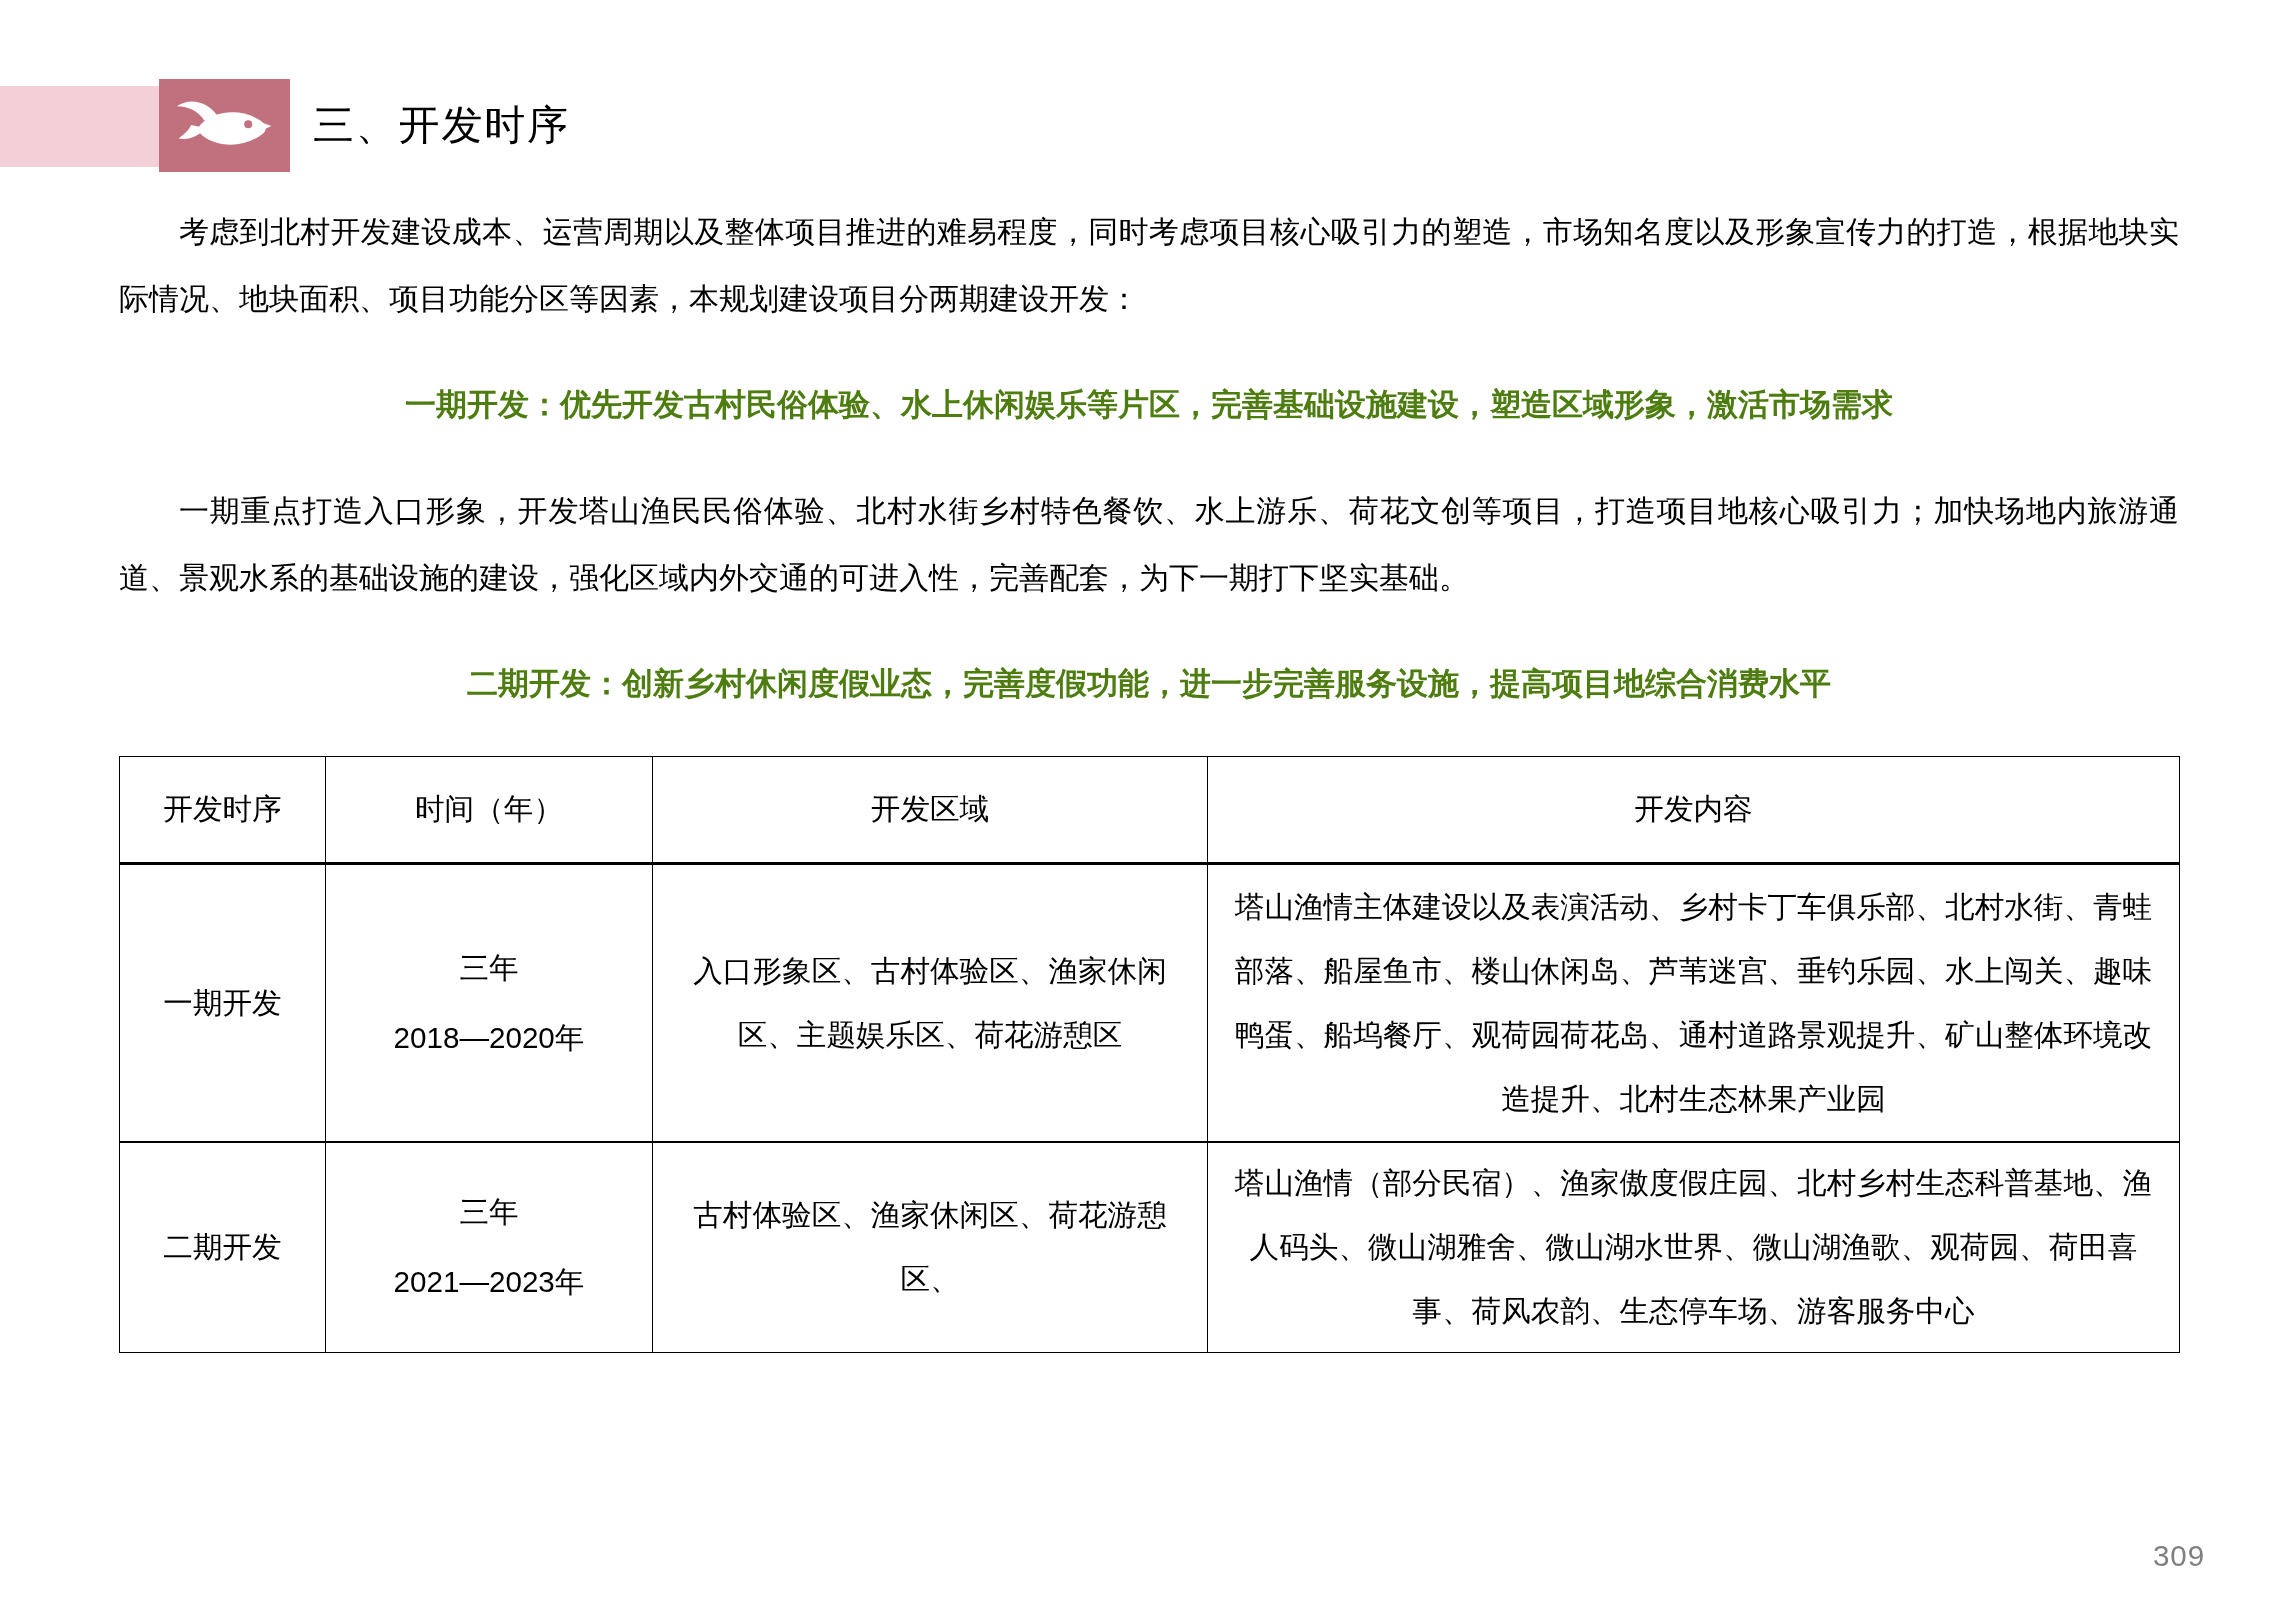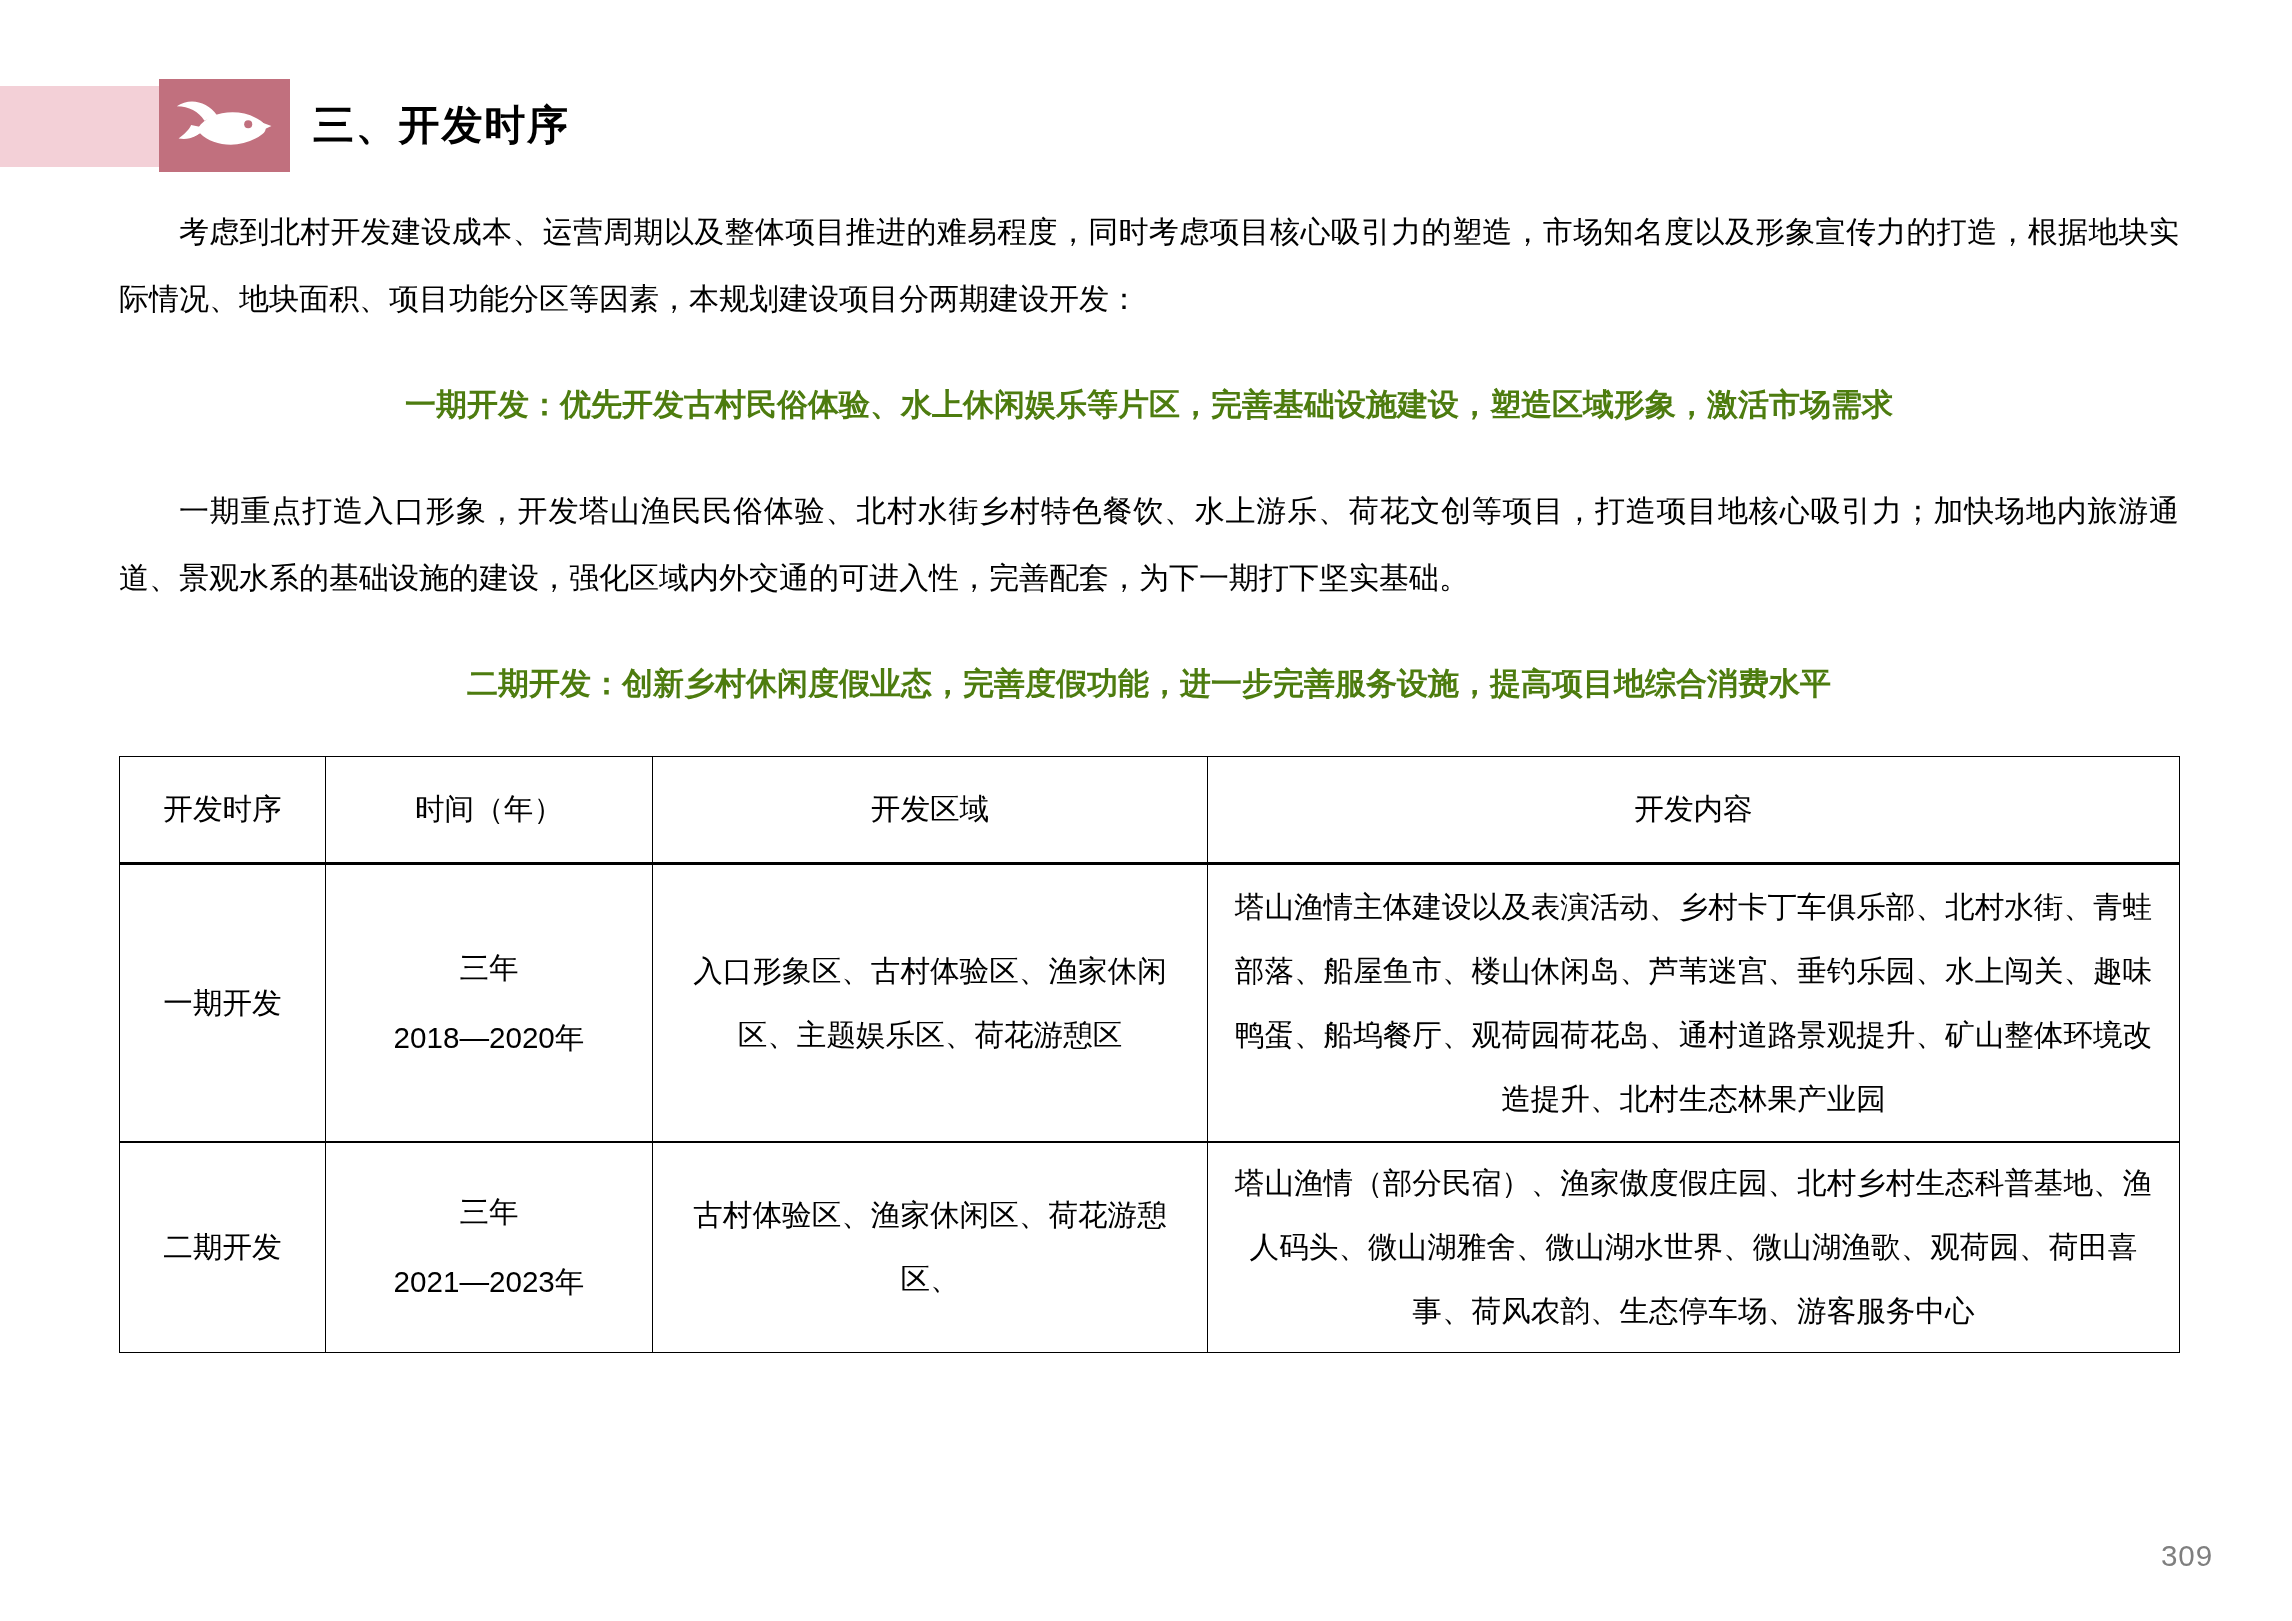--- a/index.html
+++ b/index.html
@@ -17,21 +17,21 @@
     background:#f3d0d7;
   }
   .logo-box{
     position:absolute;left:159px;top:79px;width:131px;height:93px;
     background:#c1707e;
     display:flex;align-items:center;justify-content:center;
   }
   .logo-box svg{width:100px;height:68px;display:block;}
   .page-title{
     position:absolute;left:313px;top:97px;
-    font-size:41px;font-weight:bold;letter-spacing:1.8px;
+    font-size:41px;font-weight:normal;letter-spacing:1.8px;
     line-height:57px;
   }
   
   .content{
     position:absolute;left:119px;top:198px;width:2060px;
   }
   .para{
     font-size:30px;line-height:67px;
     text-align:justify;text-justify:inter-ideograph;
     text-indent:2em;
@@ -63,21 +63,21 @@
   table.dev tr.r1 td{height:265px;border-bottom:2.7px solid #000;margin-top:28px;}
   table.dev tr.r2 td{height:199px;}
   td.fill{
     text-align:justify;text-justify:inter-ideograph;
     text-align-last:center;
     -moz-text-align-last:center;
   }
   .time-cell div{line-height:70px;text-align:center;}
   
   .page-num{
-    position:absolute;right:80px;top:1539px;
+    position:absolute;right:88px;top:1539px;
     font-size:29.6px;color:#7f7f7f;letter-spacing:0.9px;
   }
 </style>
 </head>
 <body>
 
 <div class="page">
 
   <div class="band-light"></div>
   <div class="logo-box">

